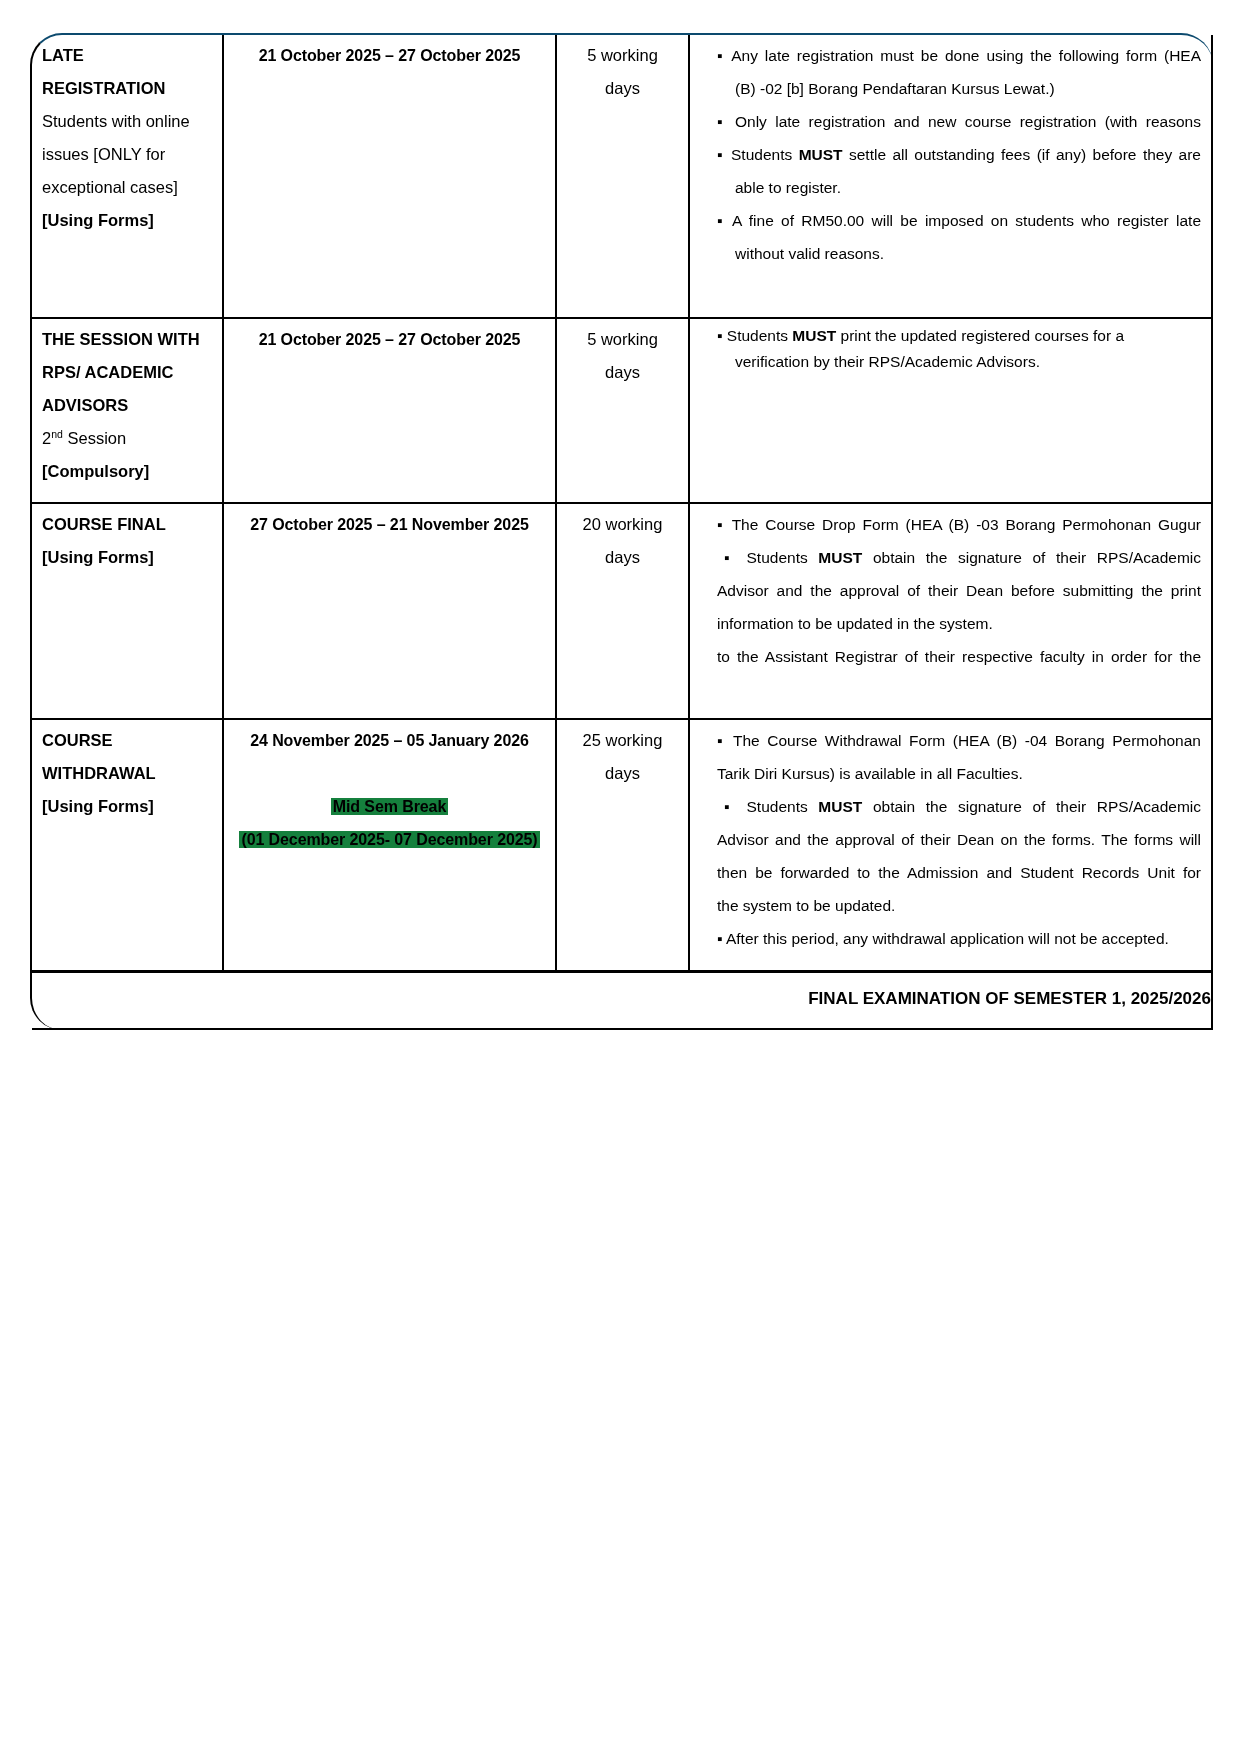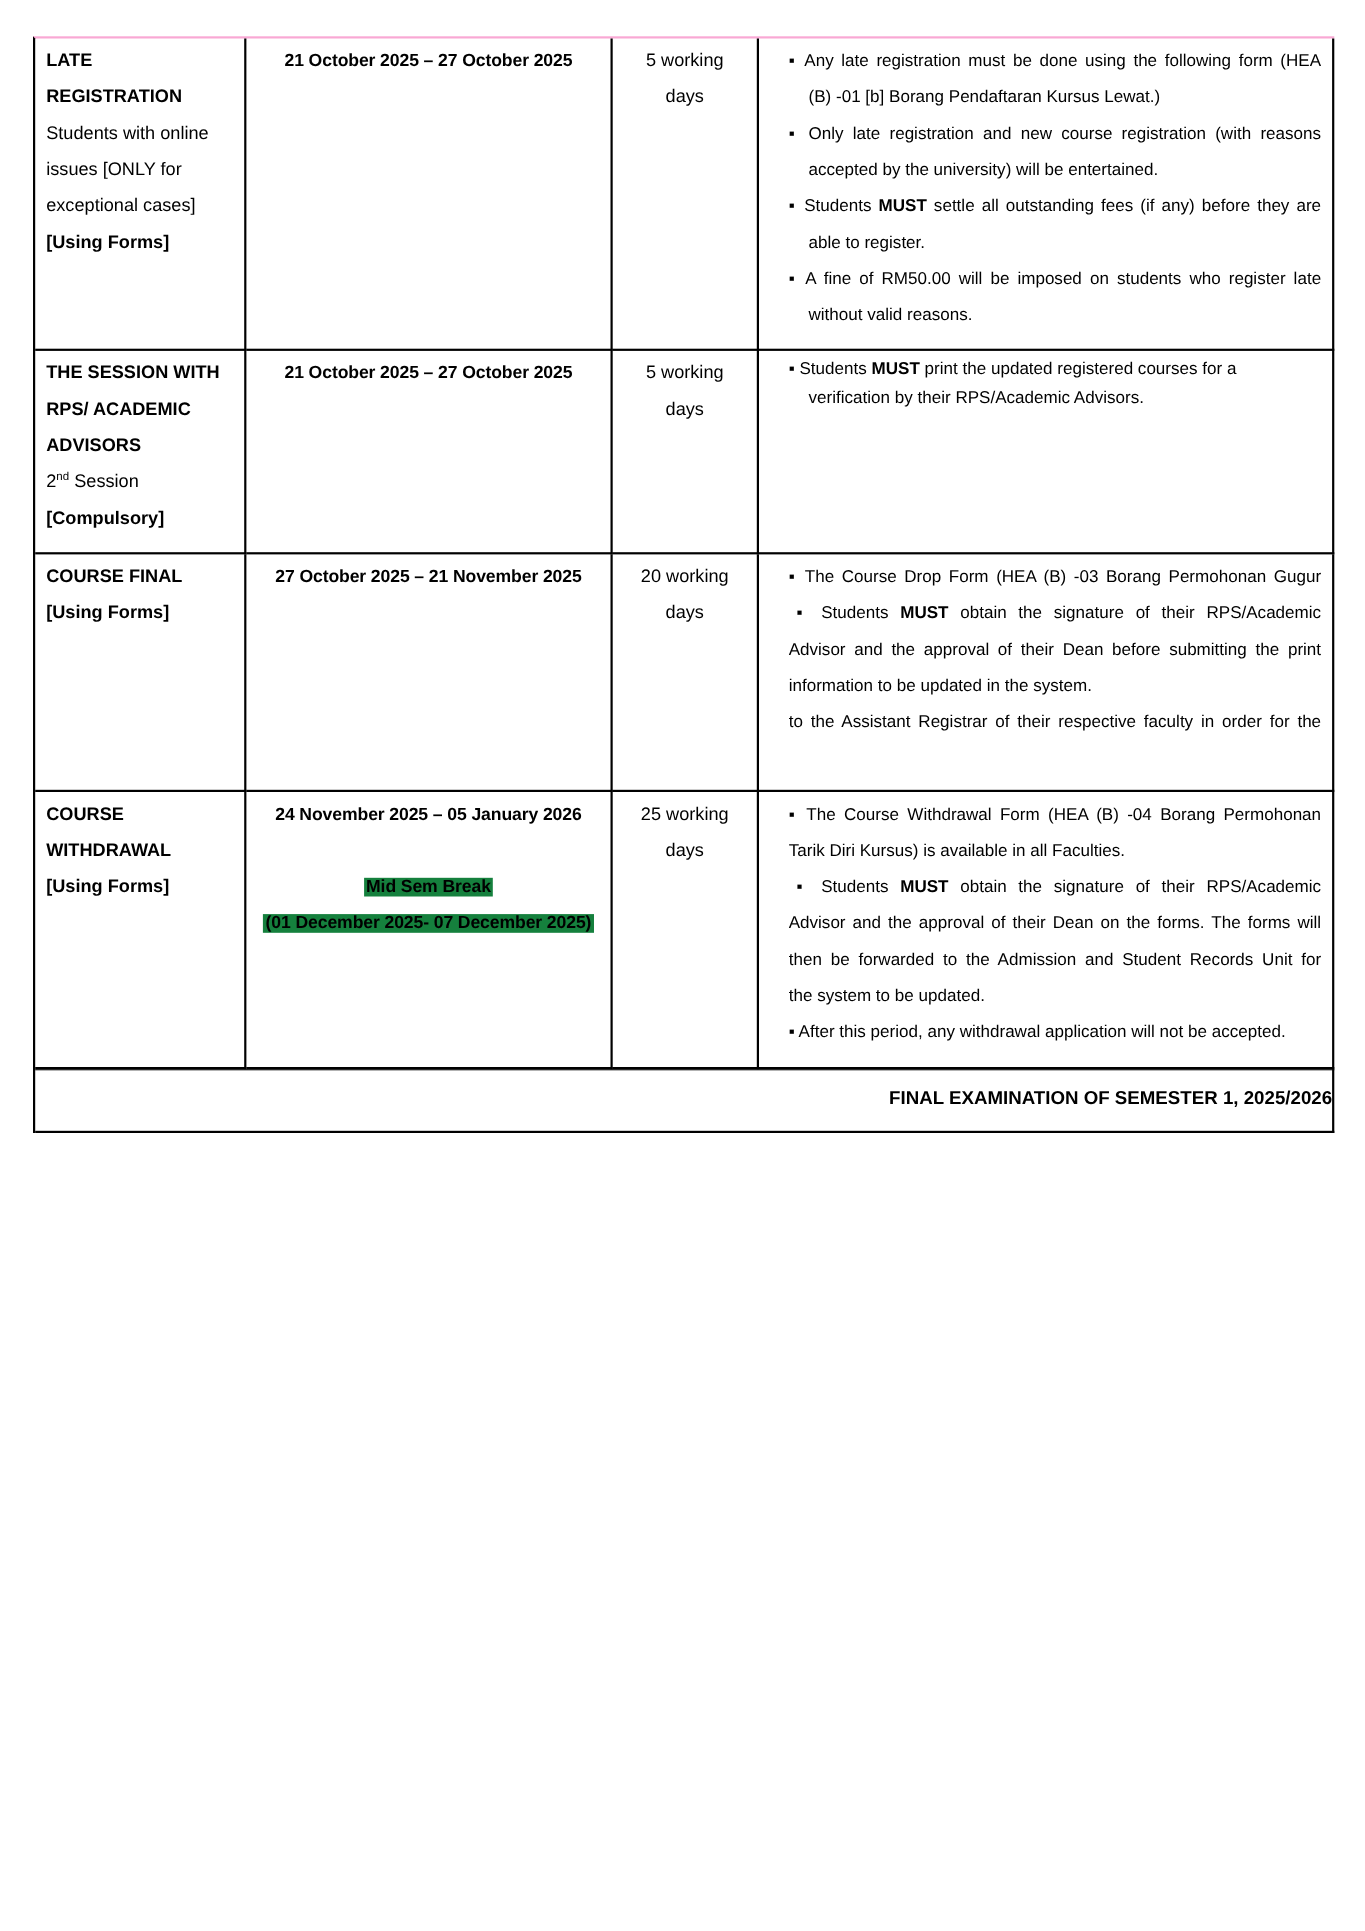--- a/index.html
+++ b/index.html
@@ -9,23 +9,24 @@
     font-family: "Liberation Sans", sans-serif;
     color: #000000;
     -webkit-font-smoothing: antialiased;
   }
   .page { position: relative; width: 1241px; height: 1755px; background:#ffffff; overflow:hidden; }
   .doc-table {
     position: absolute; left: 30px; top: 33px;
     display: grid;
     grid-template-columns: 192px 333px 133px 523px;
     grid-template-rows: 284px 185px 216px 252px 58px;
-    border-top: 2px solid #f9a8d4;
+    border-top: 2px solid #0c4a6e;
     border-left: 2px solid #000;
     background: #ffffff;
+    border-radius: 32px;
   }
   .cell {
     box-sizing: border-box;
     border-right: 2px solid #000;
     border-bottom: 2px solid #000;
     overflow: hidden;
     font-size: 16.5px;
     line-height: 33px;
   }
   .b { font-weight: 700; }
@@ -73,23 +74,22 @@
       </div>
       <div class="cell date-cell">
         <div class="line"><span class="b">21 October 2025 – 27 October 2025</span></div>
       </div>
       <div class="cell dur-cell">
         <div class="line">5 working</div>
         <div class="line">days</div>
       </div>
       <div class="cell notes-cell hang" data-lh="33">
         <div class="nline stretch"><span class="blt">▪</span> <span>Any late registration must be done using the following form (HEA</span></div>
-        <div class="nline cont"><span>(B) -01 [b] Borang Pendaftaran Kursus Lewat.)</span></div>
+        <div class="nline cont"><span>(B) -02 [b] Borang Pendaftaran Kursus Lewat.)</span></div>
         <div class="nline stretch"><span class="blt">▪</span> <span>Only late registration and new course registration (with reasons</span></div>
-        <div class="nline cont"><span>accepted by the university) will be entertained.</span></div>
         <div class="nline stretch"><span class="blt">▪</span> <span>Students </span><span class="b">MUST</span><span> settle all outstanding fees (if any) before they are</span></div>
         <div class="nline cont"><span>able to register.</span></div>
         <div class="nline stretch"><span class="blt">▪</span> <span>A fine of RM50.00 will be imposed on students who register late</span></div>
         <div class="nline cont"><span>without valid reasons.</span></div>
       </div>
       <div class="cell act-cell">
         <div class="line"><span class="b">THE SESSION WITH</span></div>
         <div class="line"><span class="b">RPS/ ACADEMIC</span></div>
         <div class="line"><span class="b">ADVISORS</span></div>
         <div class="line"><span>2</span><sup><span>nd</span></sup><span> Session</span></div>

